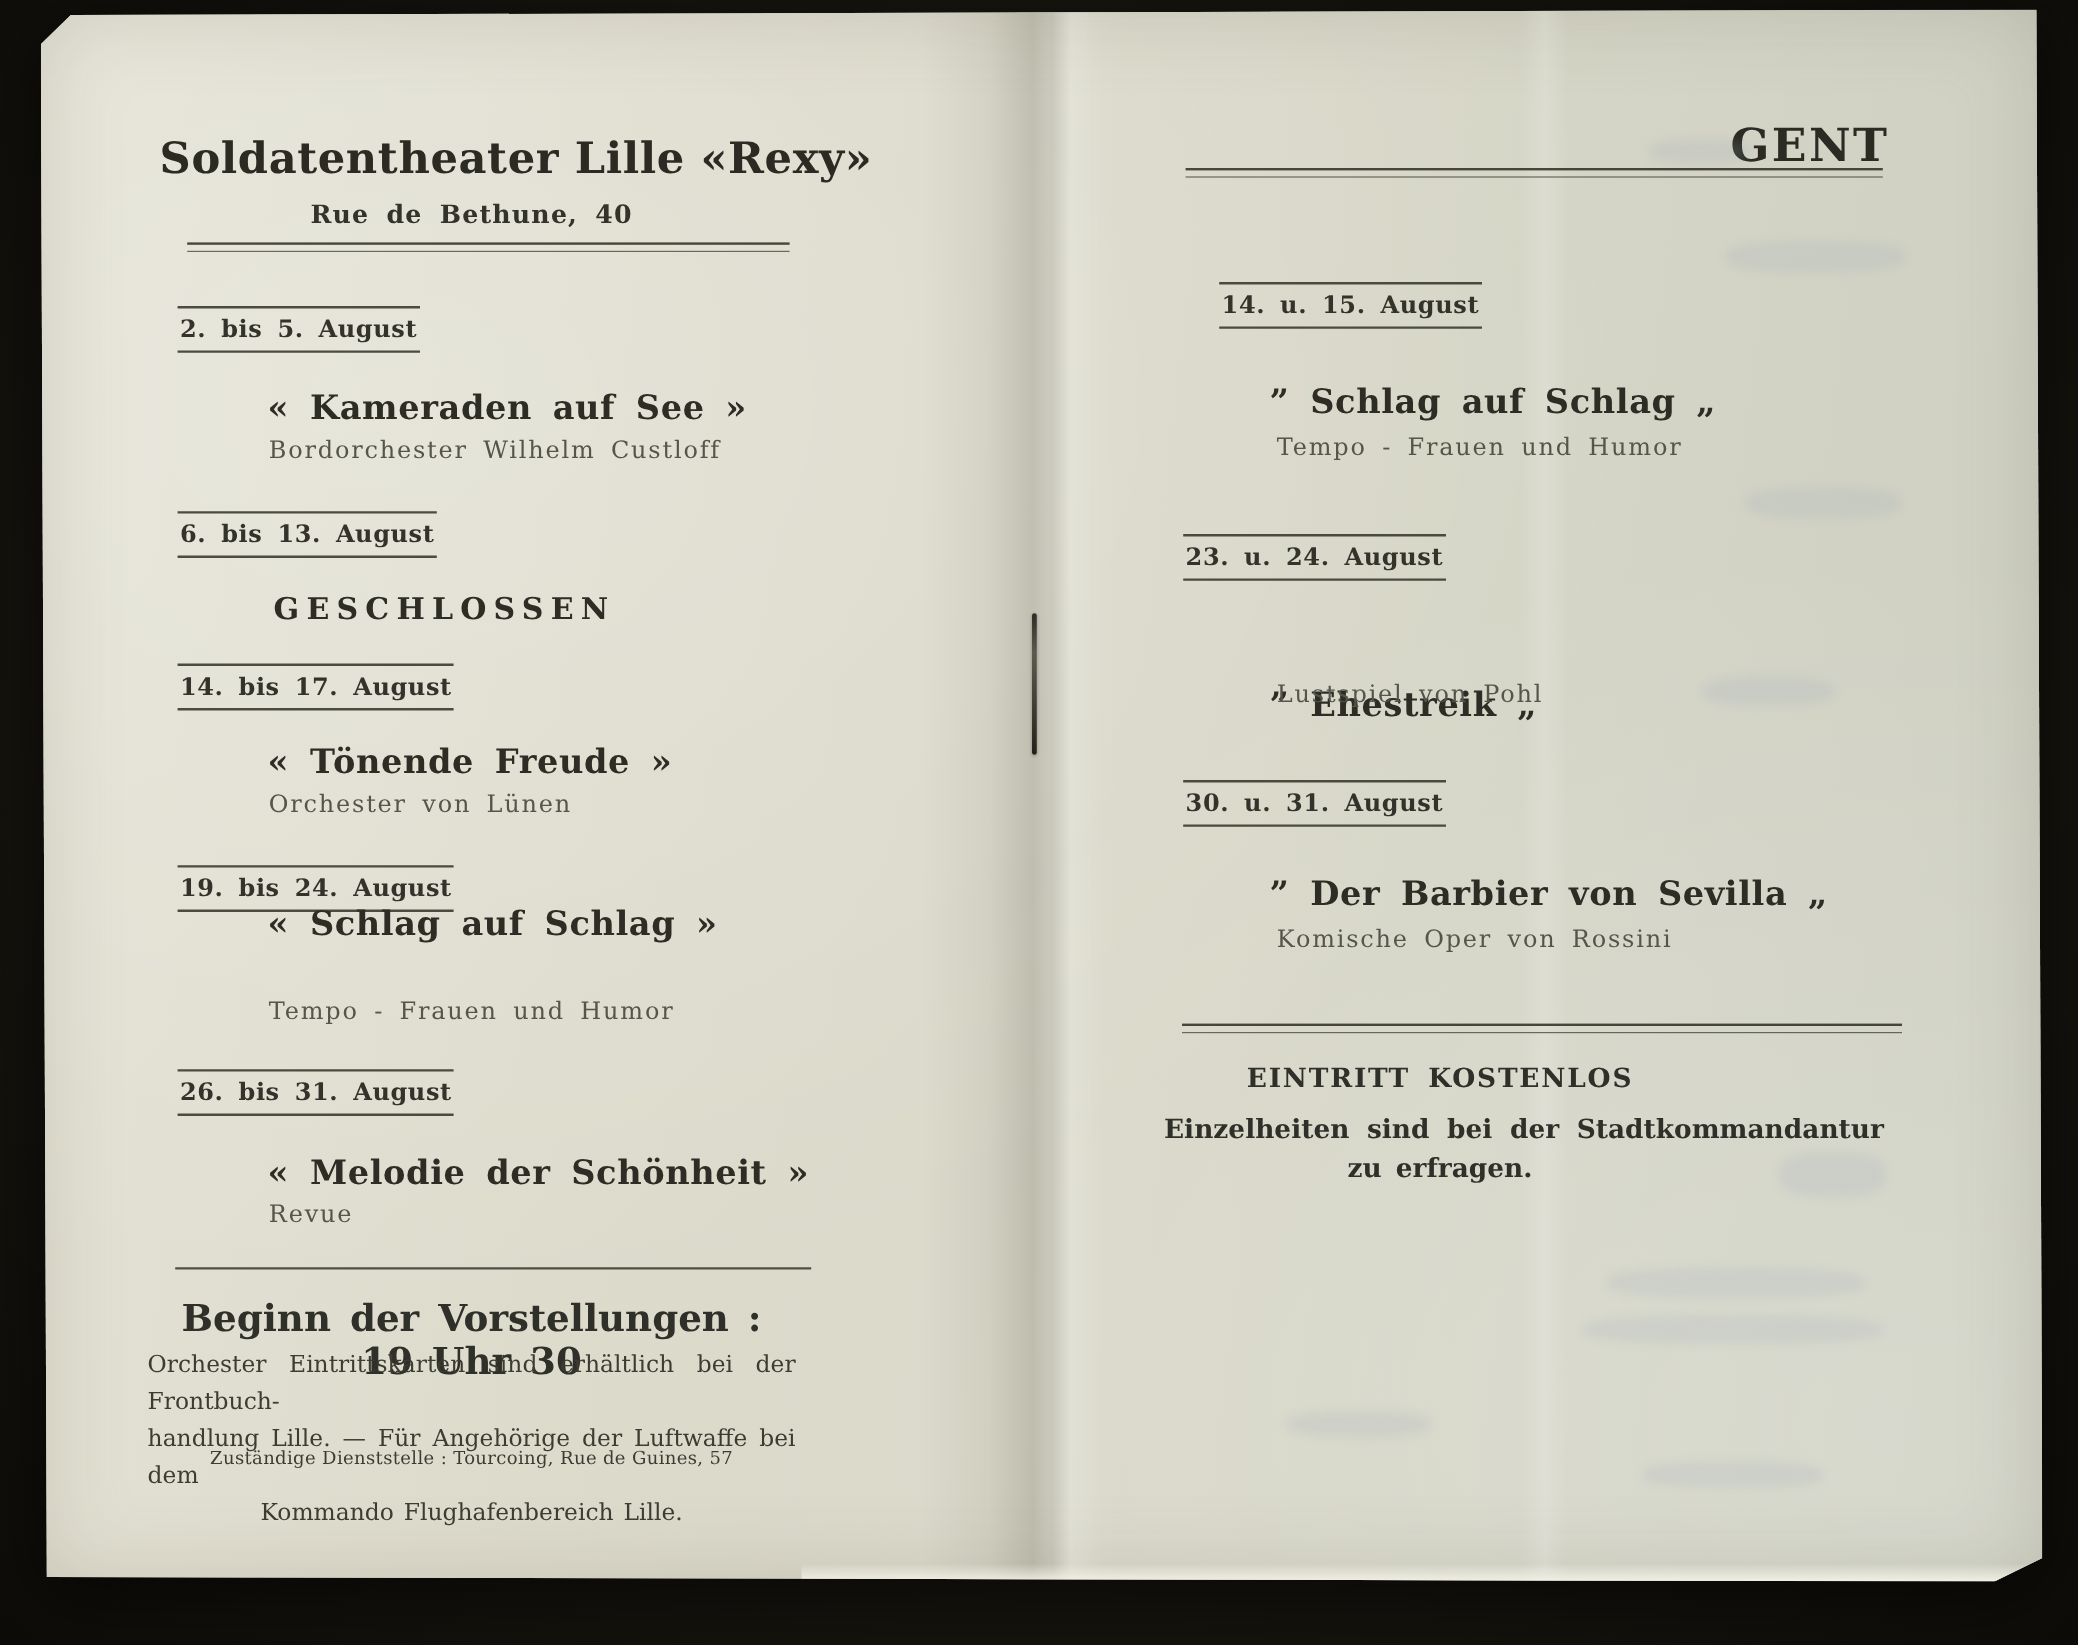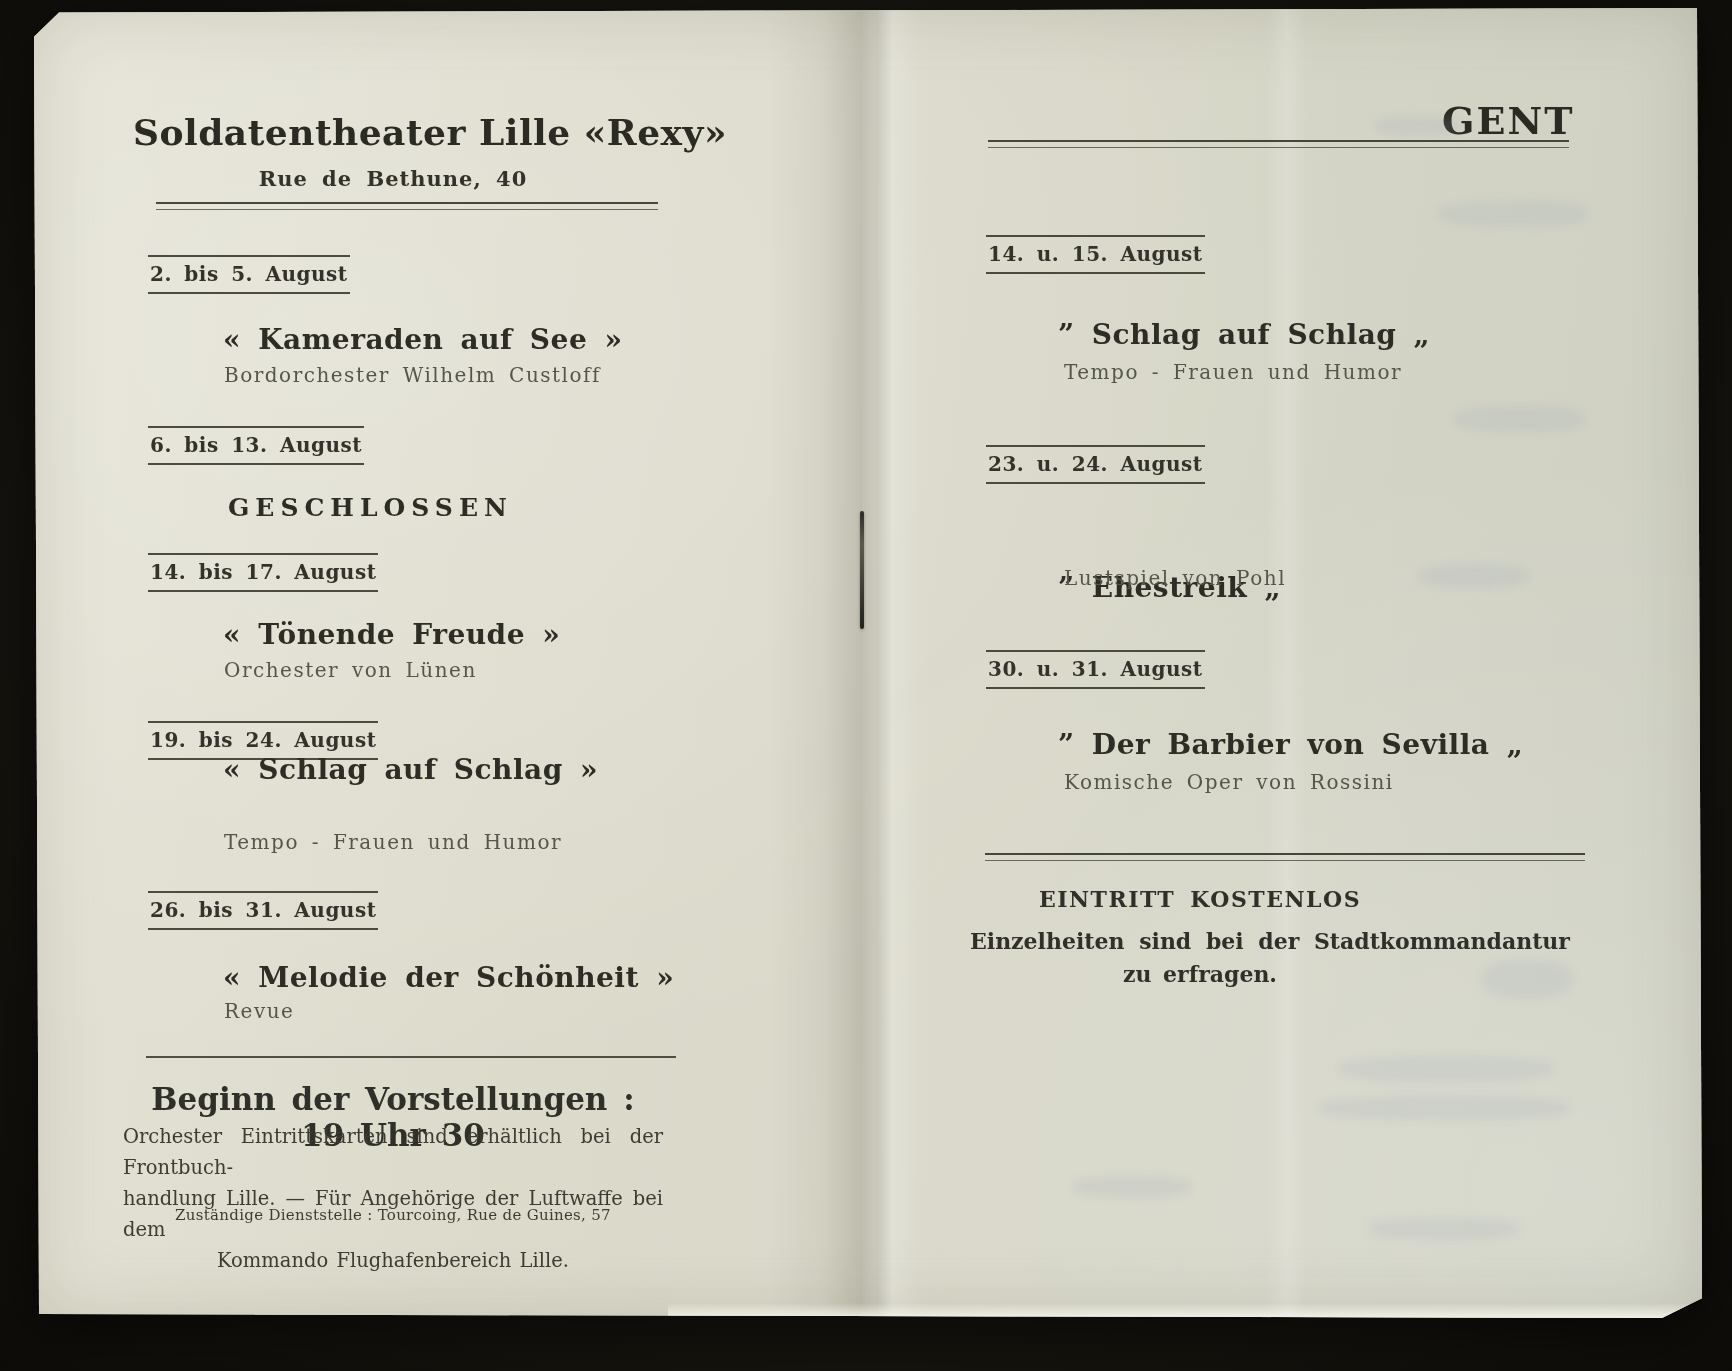--- a/index.html
+++ b/index.html
@@ -117,21 +117,21 @@
       <div class="title notice" style="top: 485px;">GESCHLOSSEN</div>
       <div class="date lp-date" style="top: 545px;">14. bis 17. August</div>
       <div class="title lp-title" style="top: 610px;">« Tönende Freude »</div>
       <div class="credit lp-credit" style="top: 650px;">Orchester von Lünen</div>
       <div class="date lp-date" style="top: 713px;">19. bis 24. August</div>
       <div class="title lp-title" style="top: 745px;">« Schlag auf Schlag »</div>
       <div class="credit lp-credit" style="top: 822px;">Tempo - Frauen und Humor</div>
       <div class="date lp-date" style="top: 883px;">26. bis 31. August</div>
       <div class="title lp-title" style="top: 953px;">« Melodie der Schönheit »</div>
       <div class="credit lp-credit" style="top: 991px;">Revue</div>
-      <div class="date rp-date" style="top: 227px;">14. u. 15. August</div>
+      <div class="date rp-date" style="top: 227px; margin-left: 30px;">14. u. 15. August</div>
       <div class="title rp-title" style="top: 310px;">” Schlag auf Schlag „</div>
       <div class="credit rp-credit" style="top: 352px;">Tempo - Frauen und Humor</div>
       <div class="date rp-date" style="top: 437px;">23. u. 24. August</div>
       <div class="title rp-title" style="top: 518px; margin-top: 45px;">” Ehestreik „</div>
       <div class="credit rp-credit" style="top: 558px;">Lustspiel von Pohl</div>
       <div class="date rp-date" style="top: 642px;">30. u. 31. August</div>
       <div class="title rp-title" style="top: 720px;">” Der Barbier von Sevilla „</div>
       <div class="credit rp-credit" style="top: 762px;">Komische Oper von Rossini</div>
       <div class="bleed" style="top: 193px; left: 1404px; width: 150px; height: 26px;"></div>
       <div class="bleed" style="top: 108px; left: 1340px; width: 85px; height: 20px;"></div>

